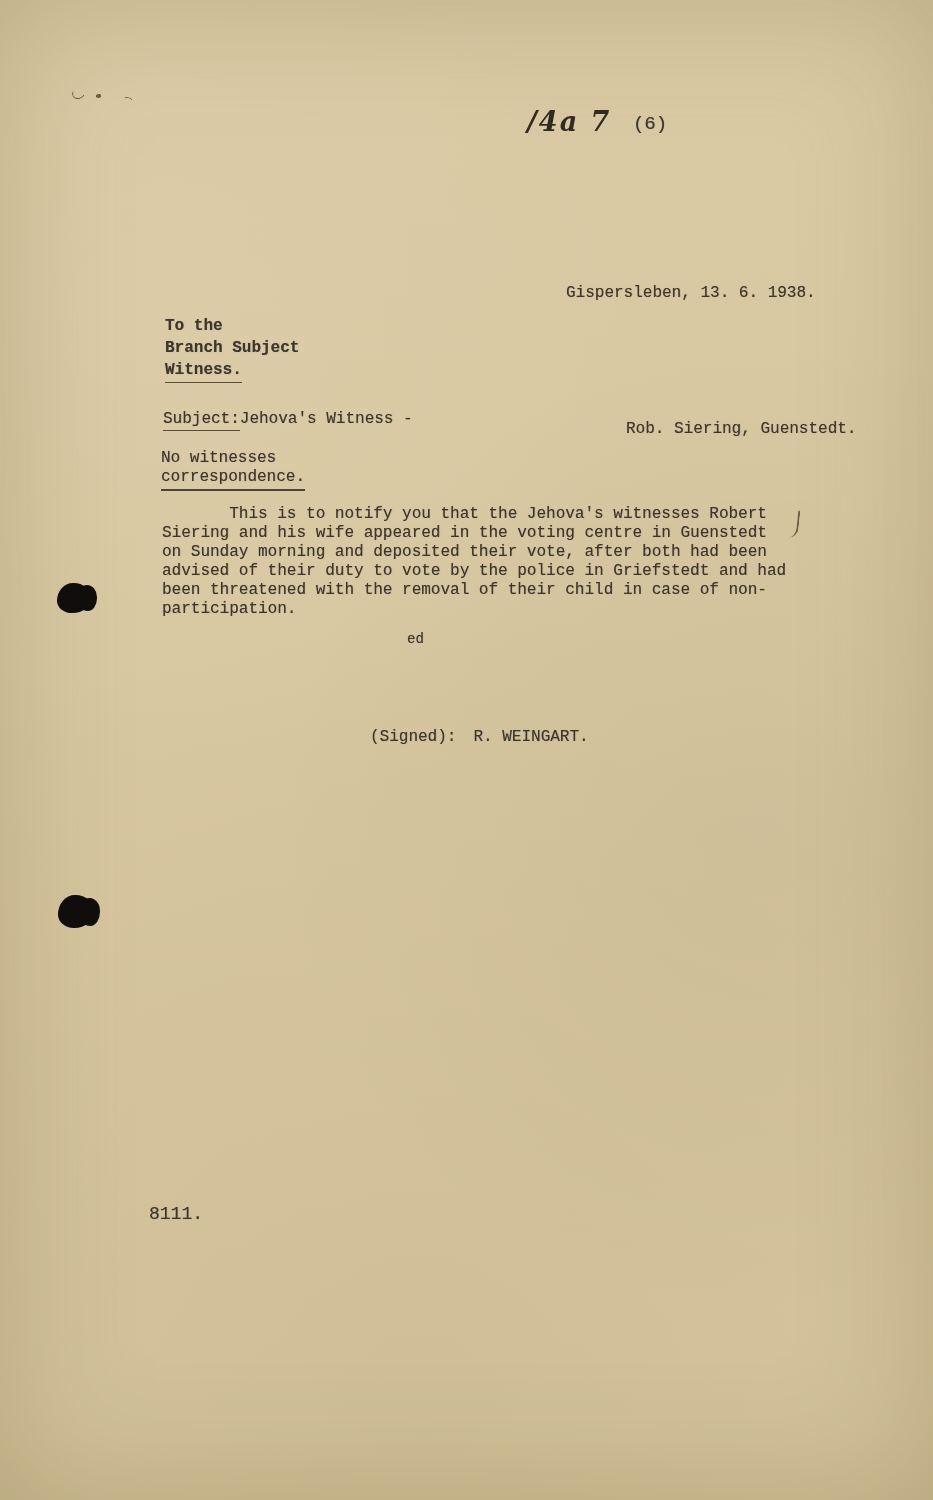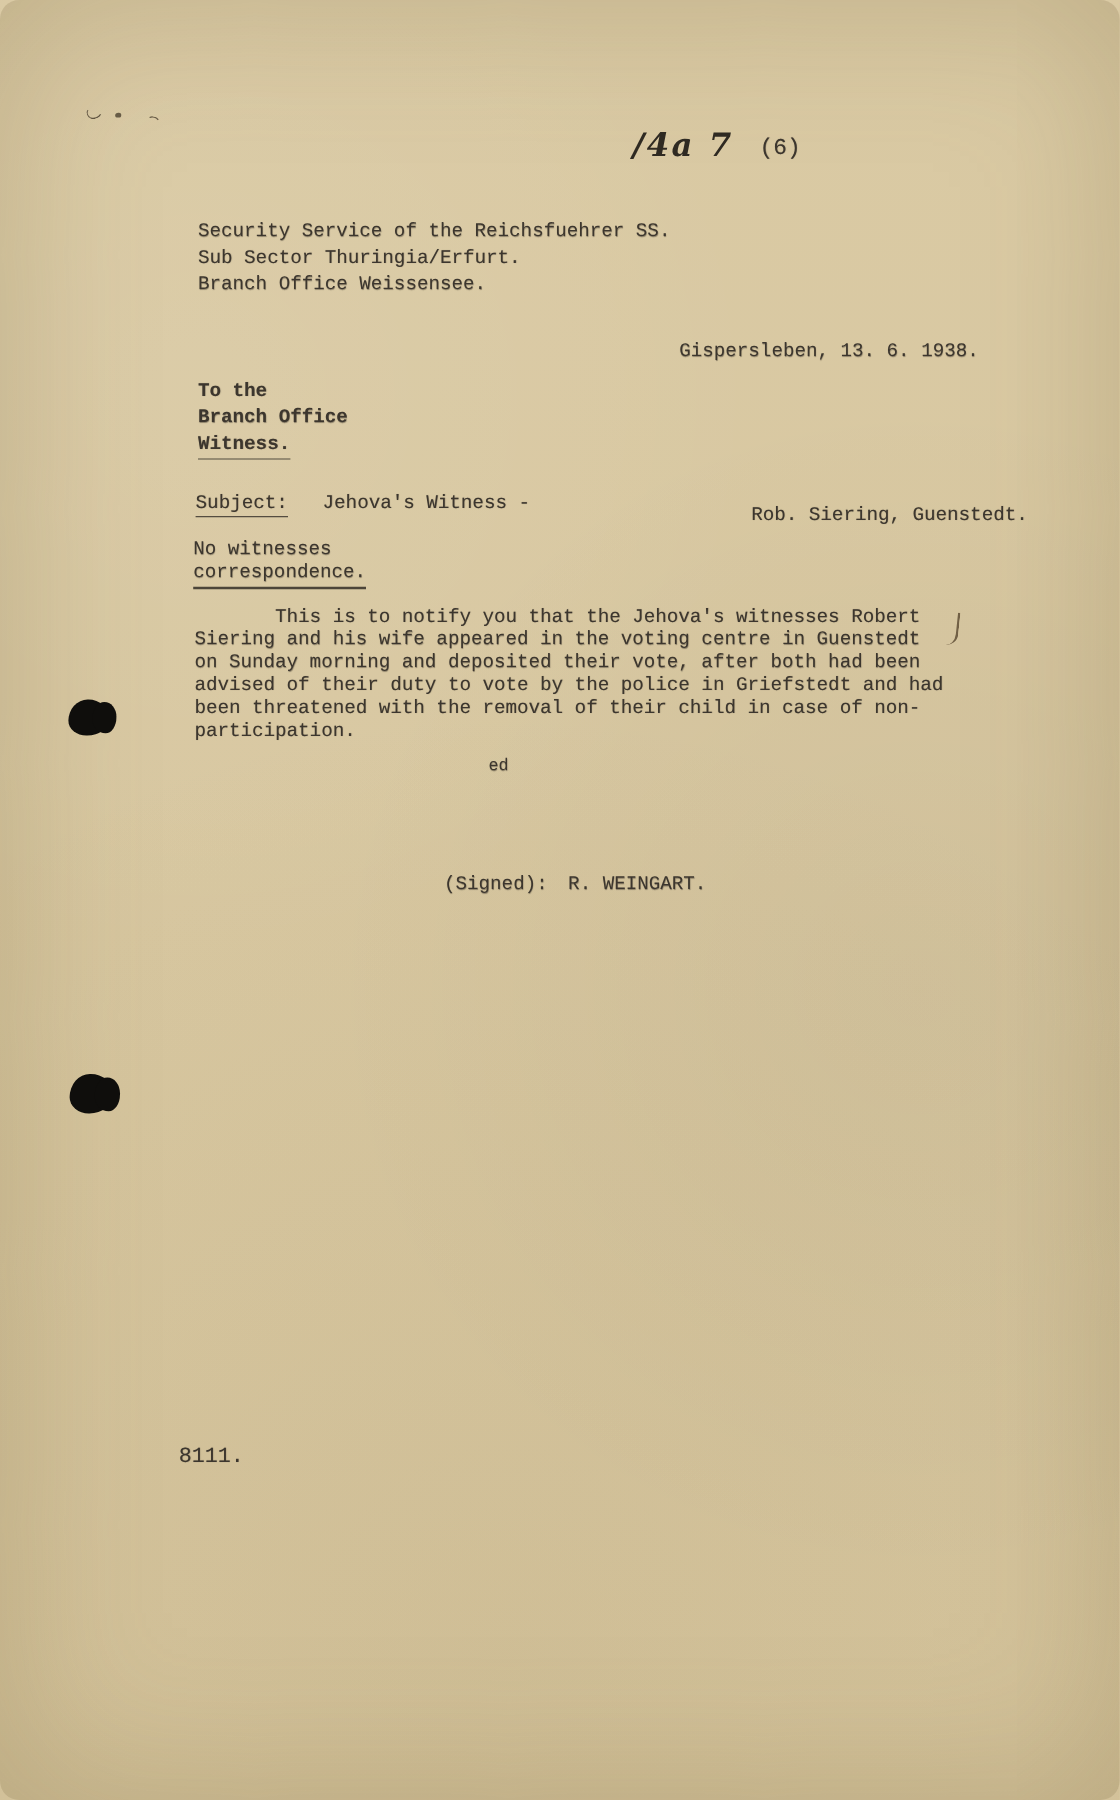--- a/index.html
+++ b/index.html
@@ -12,21 +12,20 @@
     background-color: #d8c8a1;
     background-image:
       radial-gradient(circle at 18% 22%, rgba(255,255,255,0.06), transparent 35%),
       radial-gradient(circle at 82% 55%, rgba(0,0,0,0.035), transparent 45%),
       radial-gradient(circle at 45% 92%, rgba(110,88,45,0.06), transparent 55%),
       linear-gradient(180deg, #dacaa4, #d5c49c);
   }
   .page {
     position: absolute; inset: 0;
     box-shadow: inset 0 0 130px rgba(112,92,52,0.28);
-    border-radius: 16px;
   }
   .typed {
     font-size: 16px;
     line-height: 19px;
     text-shadow: 0.3px 0.4px 0.7px rgba(52,45,36,0.45);
   }
   .abs { position: absolute; }
 
   
   .pagemark { left: 527px; top: 106px; }
@@ -39,21 +38,21 @@
   .pagemark .typed-num { font-size: 19px; margin-left: 12px; vertical-align: 2px; }
 
   .letterhead { left: 165px; top: 182px; line-height: 22px; }
   .dateline   { left: 566px; top: 284px; }
   .recipient  { left: 165px; top: 315px; line-height: 22px; font-weight: bold; }
 
   .u  { border-bottom: 1.6px solid rgba(60,54,46,0.85); padding-bottom: 1px; display: inline-block; }
   .u2 { border-bottom: 2.5px solid rgba(60,54,46,0.9);  padding-bottom: 2px; display: inline-block; }
 
   .subject-row { left: 163px; top: 410px; }
-  .subject-value { margin-left: 29px; }
+  .subject-value { }
   .case-ref { left: 583px; top: 420px; margin-left: 43px; }
   .no-prev  { left: 161px; top: 449px; }
 
   .para { white-space: pre; }
   .p1 { left: 162px; top: 505px; }
   .correction { left: 407px; top: 632px; font-size: 14px; line-height: 14px; }
   .p2 { left: 162px; top: 648px; }
 
   .signature { left: 370px; top: 728px; }
   .sig-name { margin-left: 17px; }
@@ -99,31 +98,26 @@
 
   <span class="scribble s1"></span>
   <span class="scribble s2"></span>
   <span class="scribble s3"></span>
 
   <div class="abs pagemark">
     <span class="hand">/4a 7</span>
     <span class="typed typed-num">(6)</span>
   </div>
 
-  <div class="abs typed letterhead">
-    <div>Security Service of the Reichsfuehrer SS.</div>
-    <div>Sub Sector Thuringia/Erfurt.</div>
-    <div>Branch Office Weissensee.</div>
-  </div>
 
   <div class="abs typed dateline">Gispersleben, 13. 6. 1938.</div>
 
   <div class="abs typed recipient">
     <div>To the</div>
-    <div>Branch Office</div>
+    <div>Branch Subject</div>
     <div><span class="u">Witness.</span></div>
   </div>
 
   <div class="abs typed subject-row">
     <span class="u">Subject:</span><span class="subject-value">Jehova's Witness -</span>
   </div>
 
   <div class="abs typed case-ref">Rob. Siering, Guenstedt.</div>
 
   <div class="abs typed">

